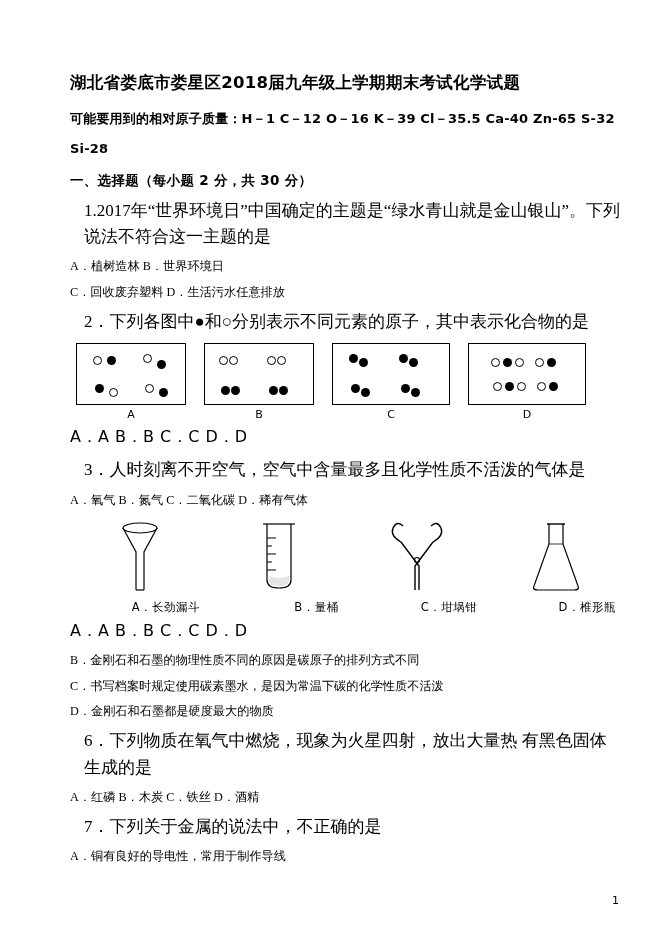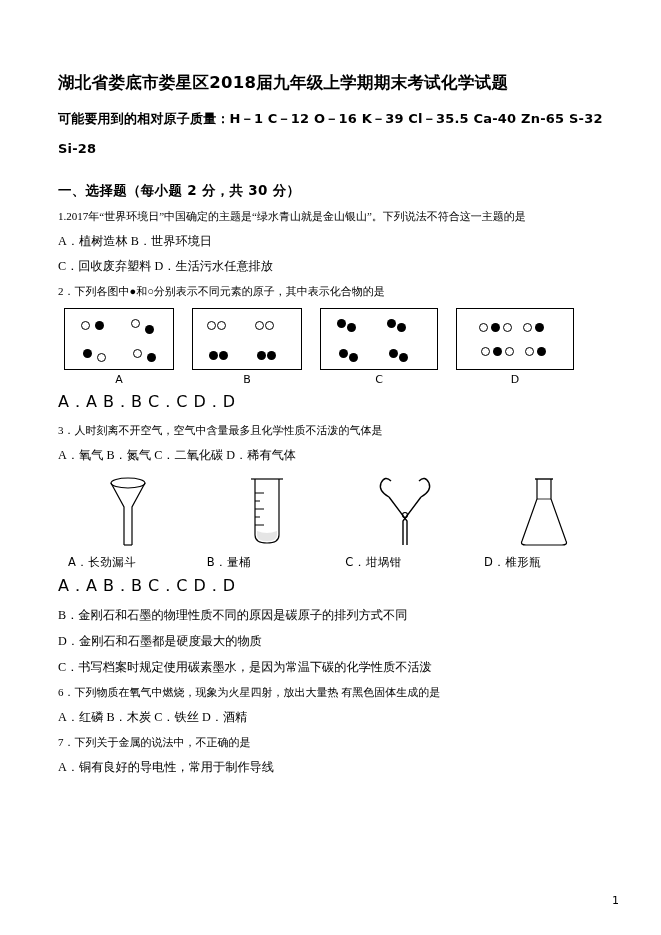--- a/index.html
+++ b/index.html
@@ -17,21 +17,21 @@
   }
   .page {
     position: relative;
     width: 661px;
     height: 935px;
     padding: 0;
     box-sizing: border-box;
   }
   .content {
     position: absolute;
-    left: 58px;
+    left: 70px;
     top: 72px;
     width: 552px;
   }
   .doc-title {
     font-family: "DejaVu Sans", sans-serif;
     font-weight: bold;
     font-size: 16.5px;
     letter-spacing: 0.3px;
     margin: 0 0 14px 0;
     line-height: 1.3;
@@ -41,27 +41,27 @@
     font-weight: bold;
     font-size: 13px;
     line-height: 1.85;
     margin: 0 0 6px 0;
     letter-spacing: 0.2px;
   }
   .section-head {
     font-family: "DejaVu Sans", sans-serif;
     font-weight: bold;
     font-size: 13.5px;
-    margin: 20px 0 8px 0;
+    margin: 10px 0 8px 0;
     letter-spacing: 0.3px;
   }
   .q {
-    font-size: 11px;
+    font-size: 17px;
     line-height: 1.55;
-    margin: 0 0 7px 0;
+    margin: 0 0 7px 14px;
   }
   .opts {
     font-size: 12.2px;
     line-height: 1.55;
     margin: 0 0 7px 0;
   }
   .ans-row {
     font-family: "DejaVu Sans", sans-serif;
     font-size: 16px;
     letter-spacing: 0.5px;
@@ -118,21 +118,21 @@
   .app-caption {
     font-family: "DejaVu Sans", sans-serif;
     font-size: 11.5px;
     letter-spacing: 0.5px;
   }
   .app-cap-row {
     display: flex;
     justify-content: space-between;
     margin: 2px 6px 6px 10px;
   }
-  .app-cap-row div { width: 120px; text-align: left; }
+  .app-cap-row div { width: 120px; text-align: right; }
   .page-num {
     position: absolute;
     right: 42px;
     bottom: 28px;
     font-family: "DejaVu Sans", sans-serif;
     font-size: 11px;
   }
   svg { display: block; }
 </style>
 </head>
@@ -257,22 +257,22 @@
     <div class="app-cap-row">
       <div class="app-caption">A．长劲漏斗</div>
       <div class="app-caption">B．量桶</div>
       <div class="app-caption">C．坩埚钳</div>
       <div class="app-caption">D．椎形瓶</div>
     </div>
 
     <div class="ans-row">A．A    B．B    C．C    D．D</div>
 
     <div class="opts">B．金刚石和石墨的物理性质不同的原因是碳原子的排列方式不同</div>
+    <div class="opts">C．书写档案时规定使用碳素墨水，是因为常温下碳的化学性质不活泼</div>
     <div class="opts">D．金刚石和石墨都是硬度最大的物质</div>
-    <div class="opts">C．书写档案时规定使用碳素墨水，是因为常温下碳的化学性质不活泼</div>
 
     <div class="q">6．下列物质在氧气中燃烧，现象为火星四射，放出大量热 有黑色固体生成的是</div>
     <div class="opts">A．红磷      B．木炭      C．铁丝      D．酒精</div>
 
     <div class="q">7．下列关于金属的说法中，不正确的是</div>
     <div class="opts">A．铜有良好的导电性，常用于制作导线</div>
 
   </div>
 
   <div class="page-num">1</div>

